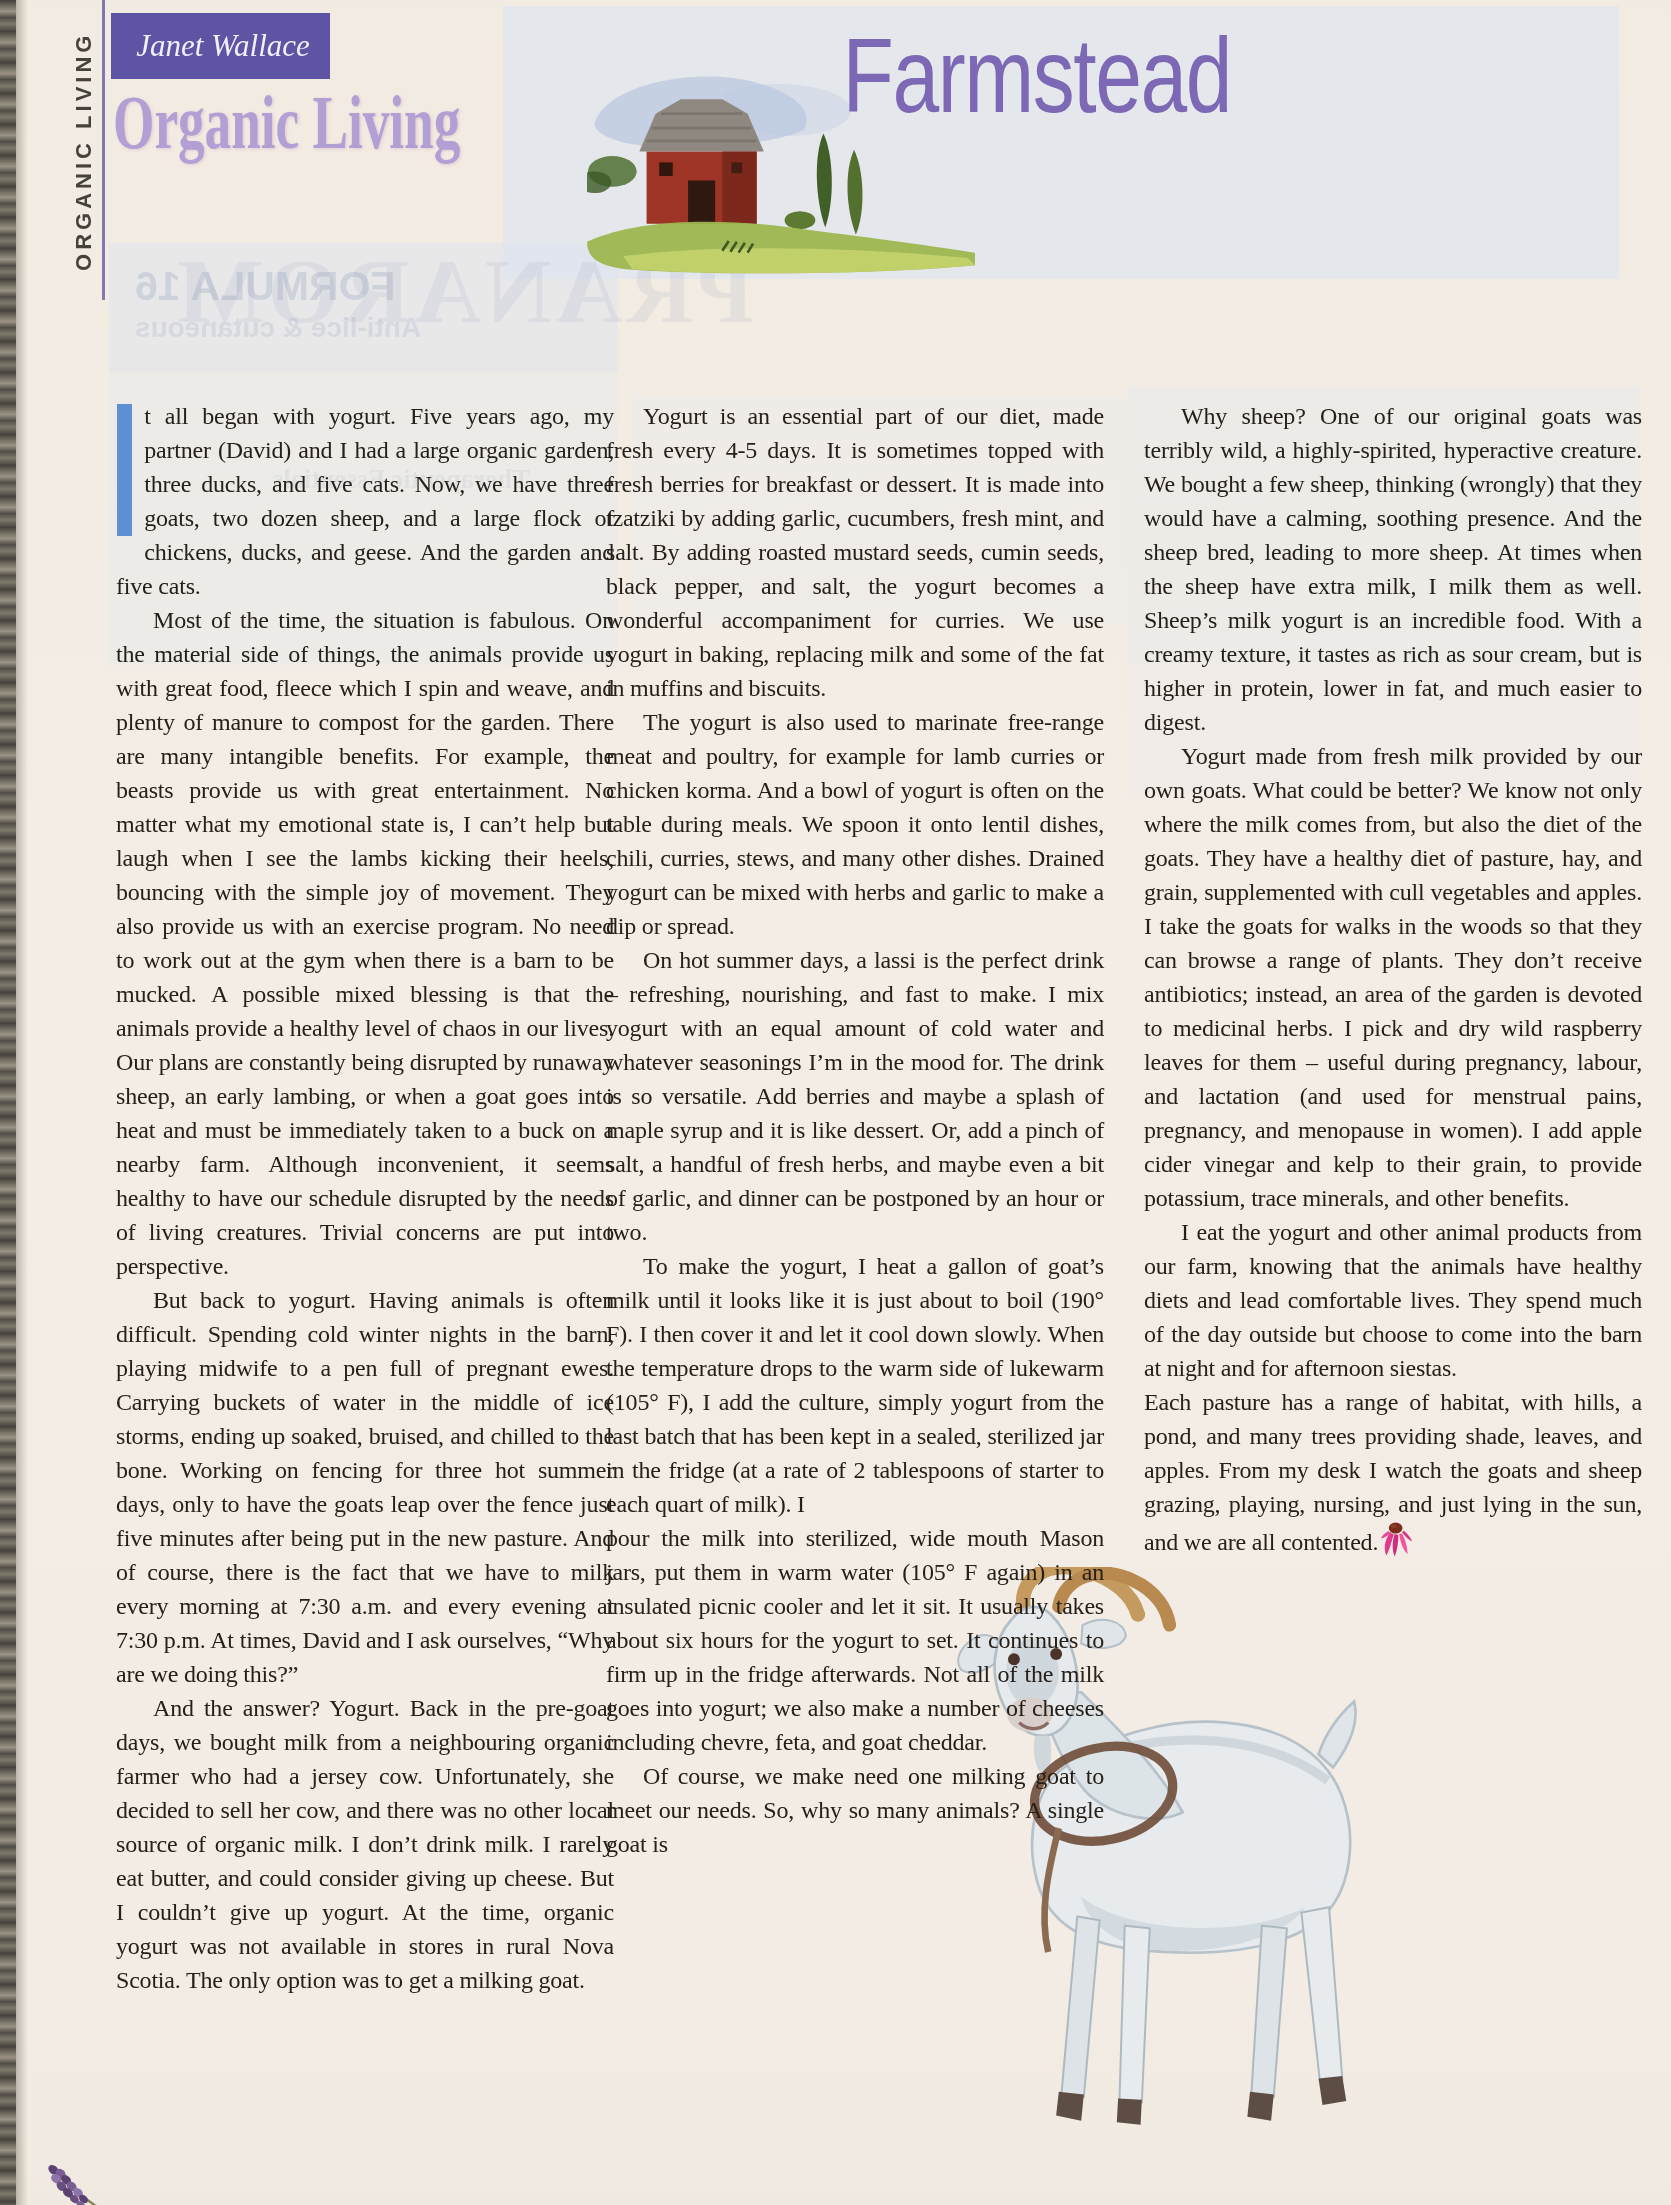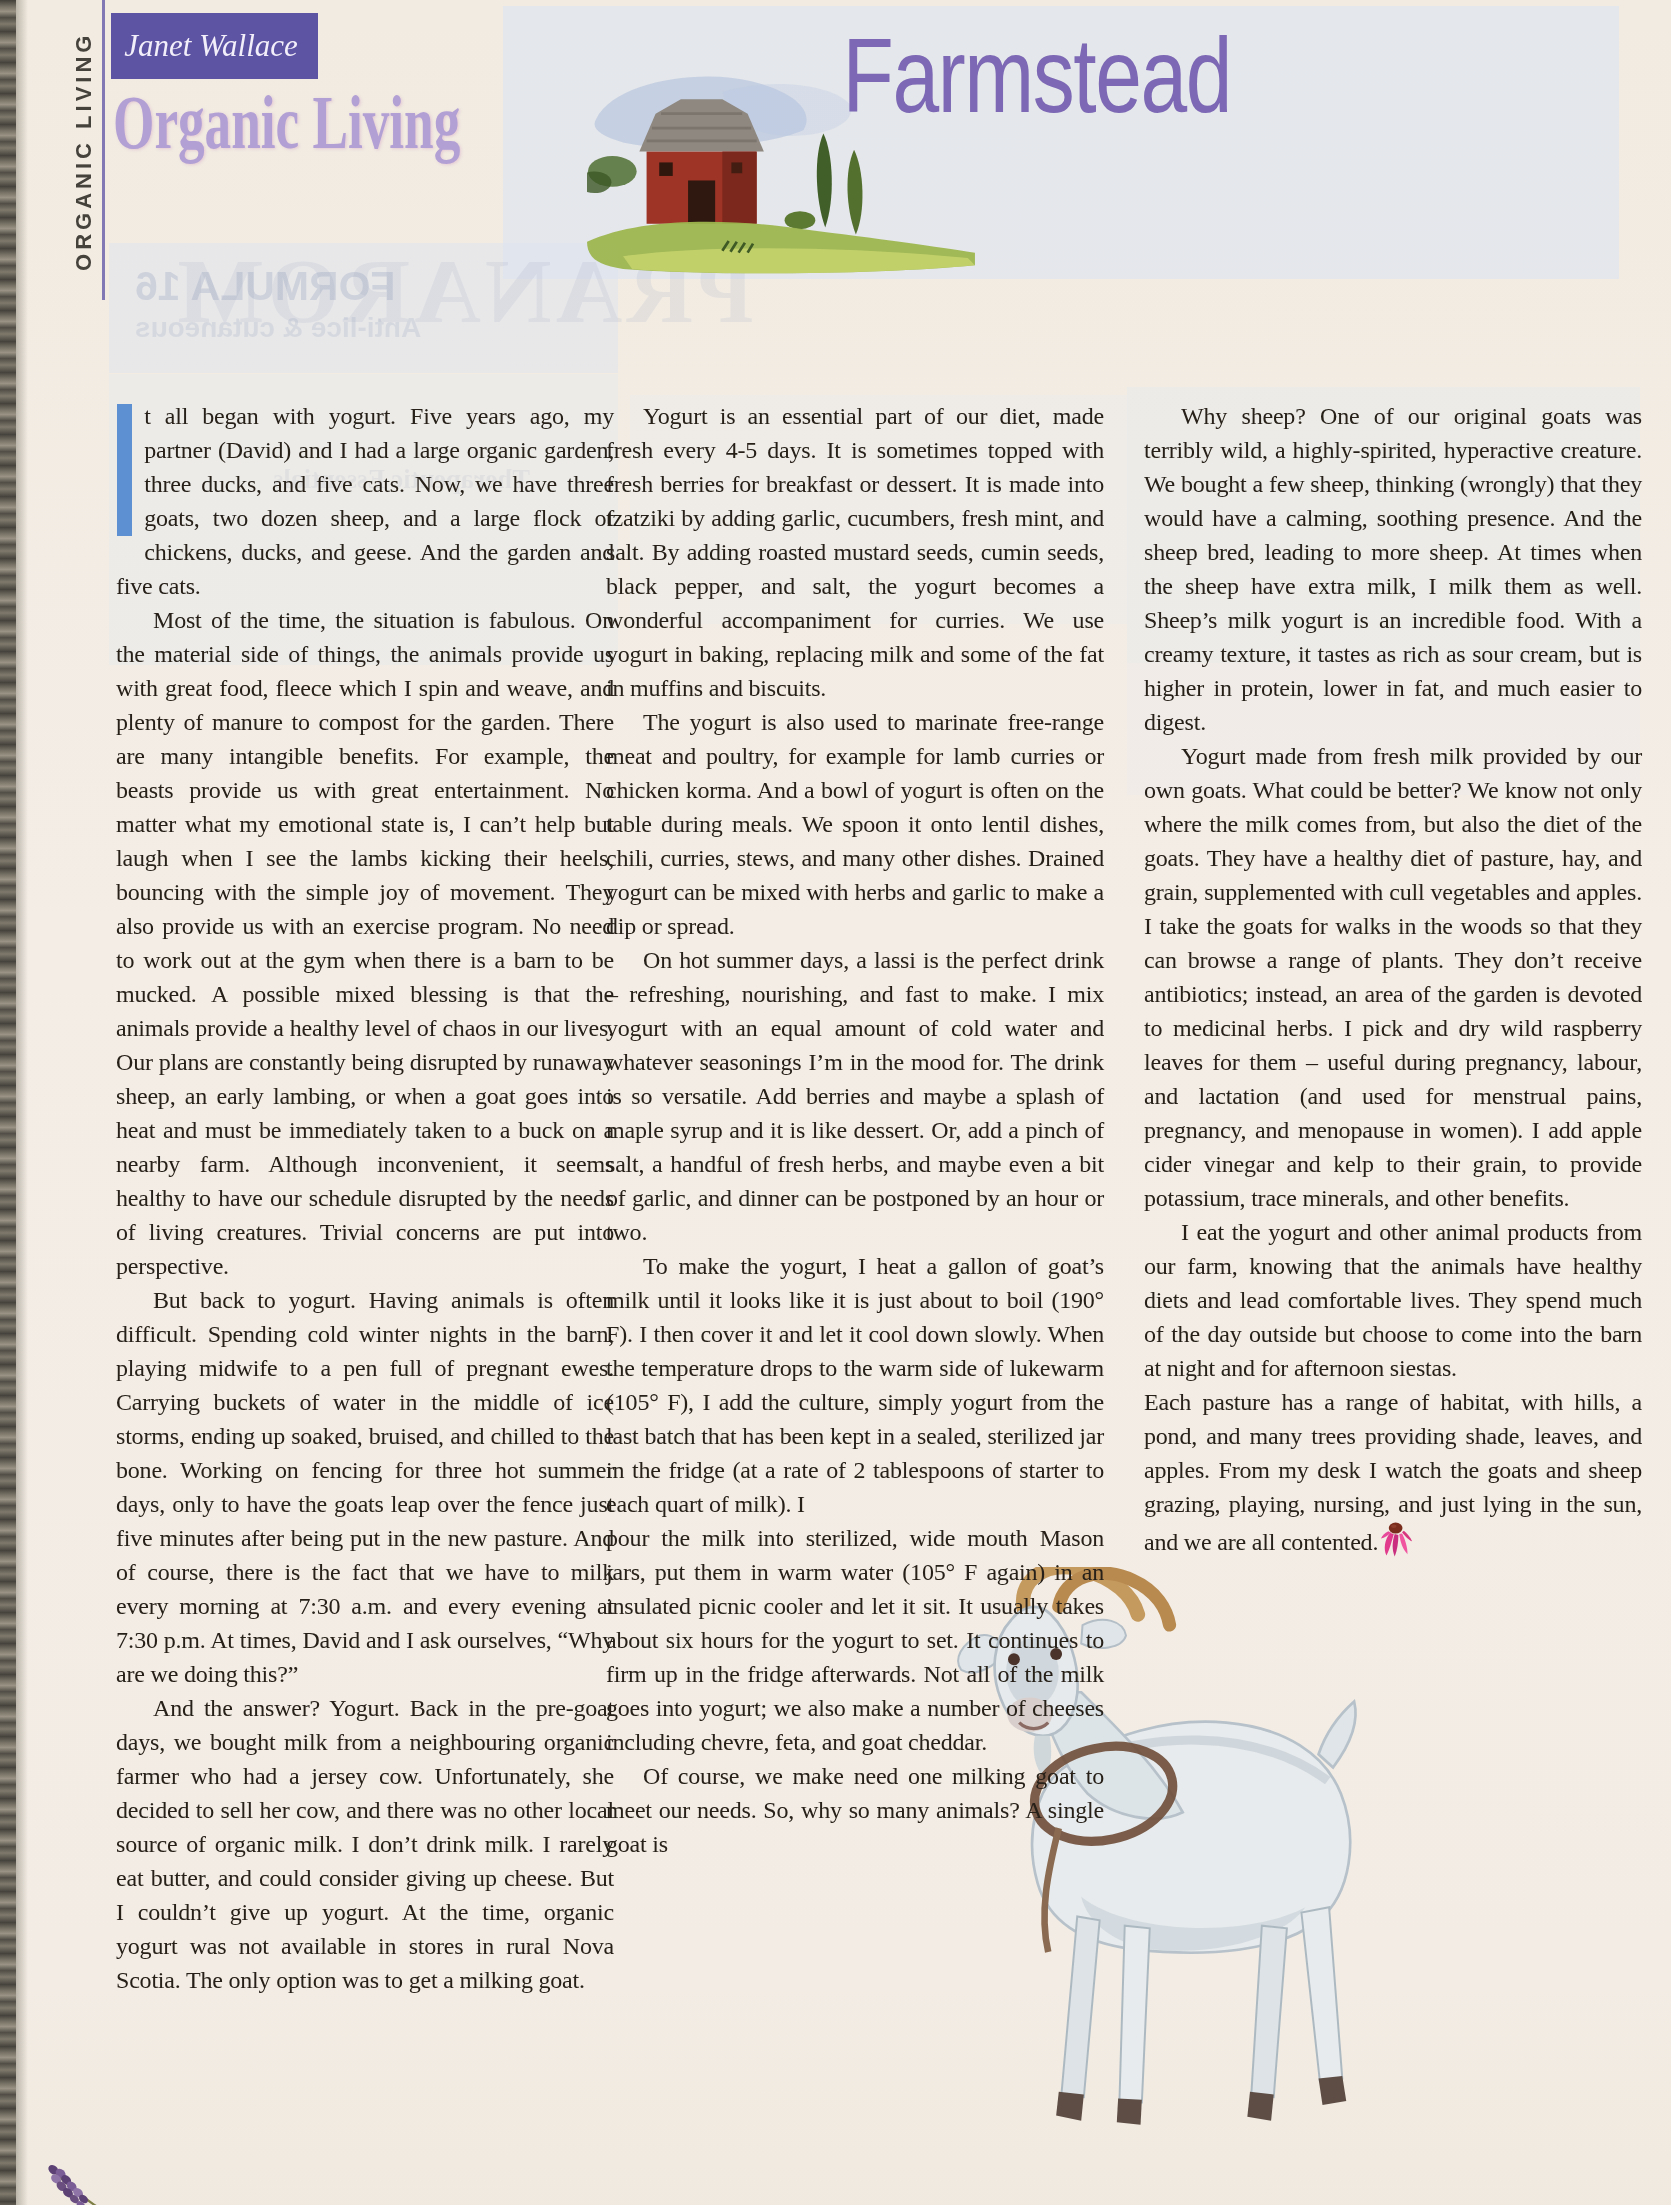--- a/index.html
+++ b/index.html
@@ -28,21 +28,21 @@
   .g-formula{left:135px;top:263px;font-size:41px;color:#8795b5;opacity:.26;font-family:"Liberation Sans",sans-serif;}
   .g-antilice{left:135px;top:312px;font-size:28px;color:#98a4bd;opacity:.22;font-family:"Liberation Sans",sans-serif;}
   .g-thera{left:273px;top:464px;font-size:26.5px;color:#9aa5be;opacity:.14;font-family:"Liberation Serif",serif;}
 
   
   .side-label{position:absolute;left:-58px;top:138px;width:284px;height:26.5px;z-index:3;
      transform:rotate(-90deg);text-align:center;
      font-family:"Liberation Sans",sans-serif;font-weight:bold;font-size:22px;letter-spacing:4px;color:#45413b;}
   .side-rule{position:absolute;left:102px;top:0;width:3.1px;height:300px;background:#6f64ab;opacity:.85;z-index:2;}
 
-  .byline-box{position:absolute;left:111px;top:13.2px;width:207px;height:66px;background:#5e54a4;z-index:3;}
+  .byline-box{position:absolute;left:111px;top:13.2px;width:207px;height:66px;background:#5e54a4;z-index:3;padding-left:12px;}
   .byline-box span{display:block;margin-left:13.2px;line-height:66px;
      font-family:"Liberation Serif",serif;font-style:italic;font-size:31px;color:#f3effa;}
   .organic-heading{position:absolute;left:113px;top:79px;z-index:2;white-space:nowrap;
      font-family:"Liberation Serif",serif;font-weight:bold;font-size:76px;color:#b2a0d4;
      text-shadow:1.8px 1.3px 3.5px rgba(205,140,190,.35);}
   .organic-heading span{display:inline-block;transform:scaleX(.7);transform-origin:left center;}
 
   
   .title{position:absolute;left:794px;top:23px;width:551px;text-align:left;z-index:3;
      font-family:"Liberation Sans",sans-serif;font-weight:500;}

